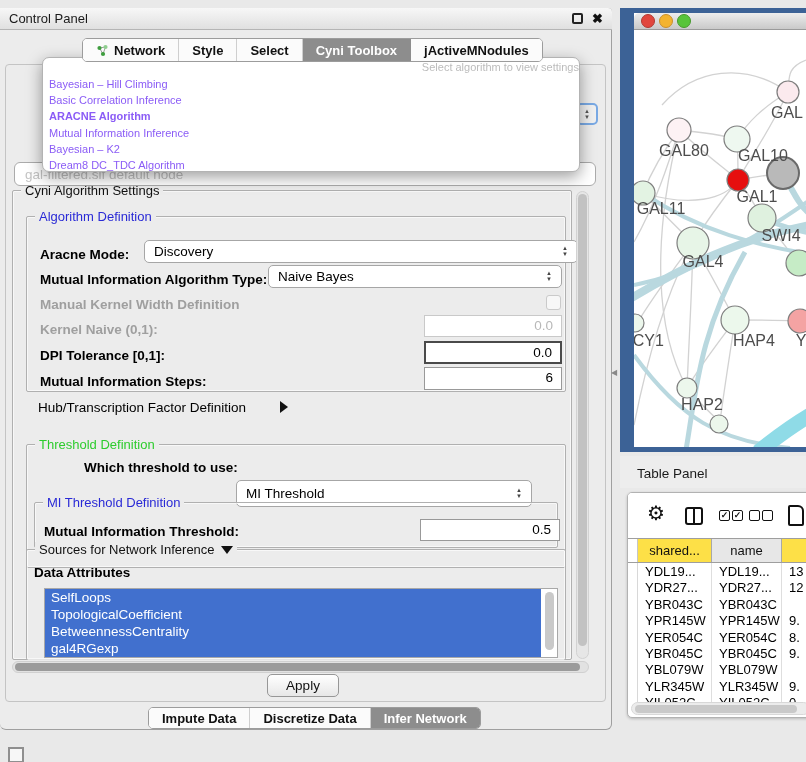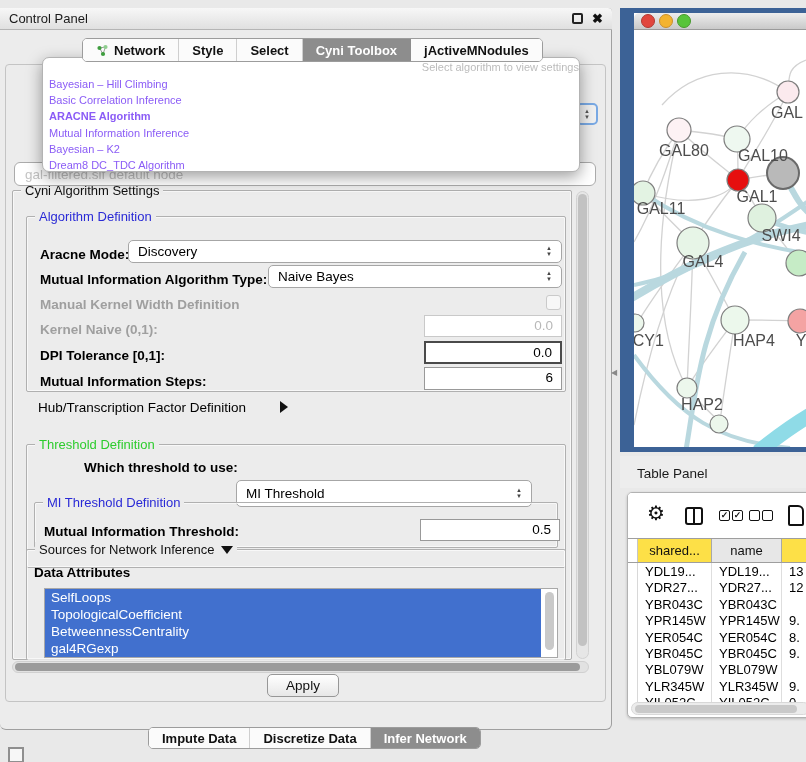--- a/index.html
+++ b/index.html
@@ -24,21 +24,21 @@
 
   
   .tabstrip { display:flex; align-items:stretch; height:24px; background:#fbfbfb;
               border:1px solid #9c9c9c; border-radius:5px; overflow:hidden; z-index:12; }
   .tabstrip .tab { display:flex; align-items:center; gap:5px; padding:0 13px;
                    font-weight:bold; font-size:13px; color:#111; border-right:1px solid #cfcfcf;
                    white-space:nowrap; background:#fbfbfb; }
   .tabstrip .tab:last-child { border-right:none; }
   .tabstrip .tab.selected { background:#8d8d8d; color:#fff; border-right-color:#8d8d8d; }
   .top-tabs { left:82px; top:38px; }
-  .bottom-tabs { left:148px; top:707px; height:22px;margin-top:20px; }
+  .bottom-tabs { left:148px; top:707px; height:22px; }
 
   
   .dd-popup { left:42px; top:57px; width:538px; height:115px; background:#fff;
               border:1px solid #b3b3b3; border-radius:7px; box-shadow:0 5px 16px rgba(0,0,0,.38);
               z-index:8; padding-top:1px; overflow:hidden; }
   .dd-placeholder { text-align:right; color:#bcbcbc; font-size:11px; height:17px; line-height:17px; }
   .dd-item { height:16.2px; line-height:16.2px; padding:0 6px; font-size:11px; color:#8b5cf6; white-space:nowrap; }
   .dd-item.bold { font-weight:bold; }
 
   
@@ -209,21 +209,21 @@
 </div>
 
 <div class="grp" style="left:12px; top:190px; width:560px; height:470px;">
   <span class="leg">Cyni Algorithm Settings</span>
 </div>
 
 <div class="grp" style="left:26px; top:216px; width:540px; height:176px;">
   <span class="leg" style="color:#2a2ad6;">Algorithm Definition</span>
 </div>
 <span class="lbl b" style="left:40px; top:247px;">Aracne Mode:</span>
-<div class="combo" style="left:128px; top:240px; width:434px; height:23px;">
+<div class="combo" style="left:144px; top:240px; width:434px; height:23px;">
   <span>Discovery</span>
   <span class="stepper">
     <span>▲</span>
       <span>▼</span>
   </span>
 </div>
 <span class="lbl b" style="left:40px; top:272px;">Mutual Information Algorithm Type:</span>
 <div class="combo" style="left:268px; top:265px; width:294px; height:23px;">
   <span>Naive Bayes</span>
   <span class="stepper">

